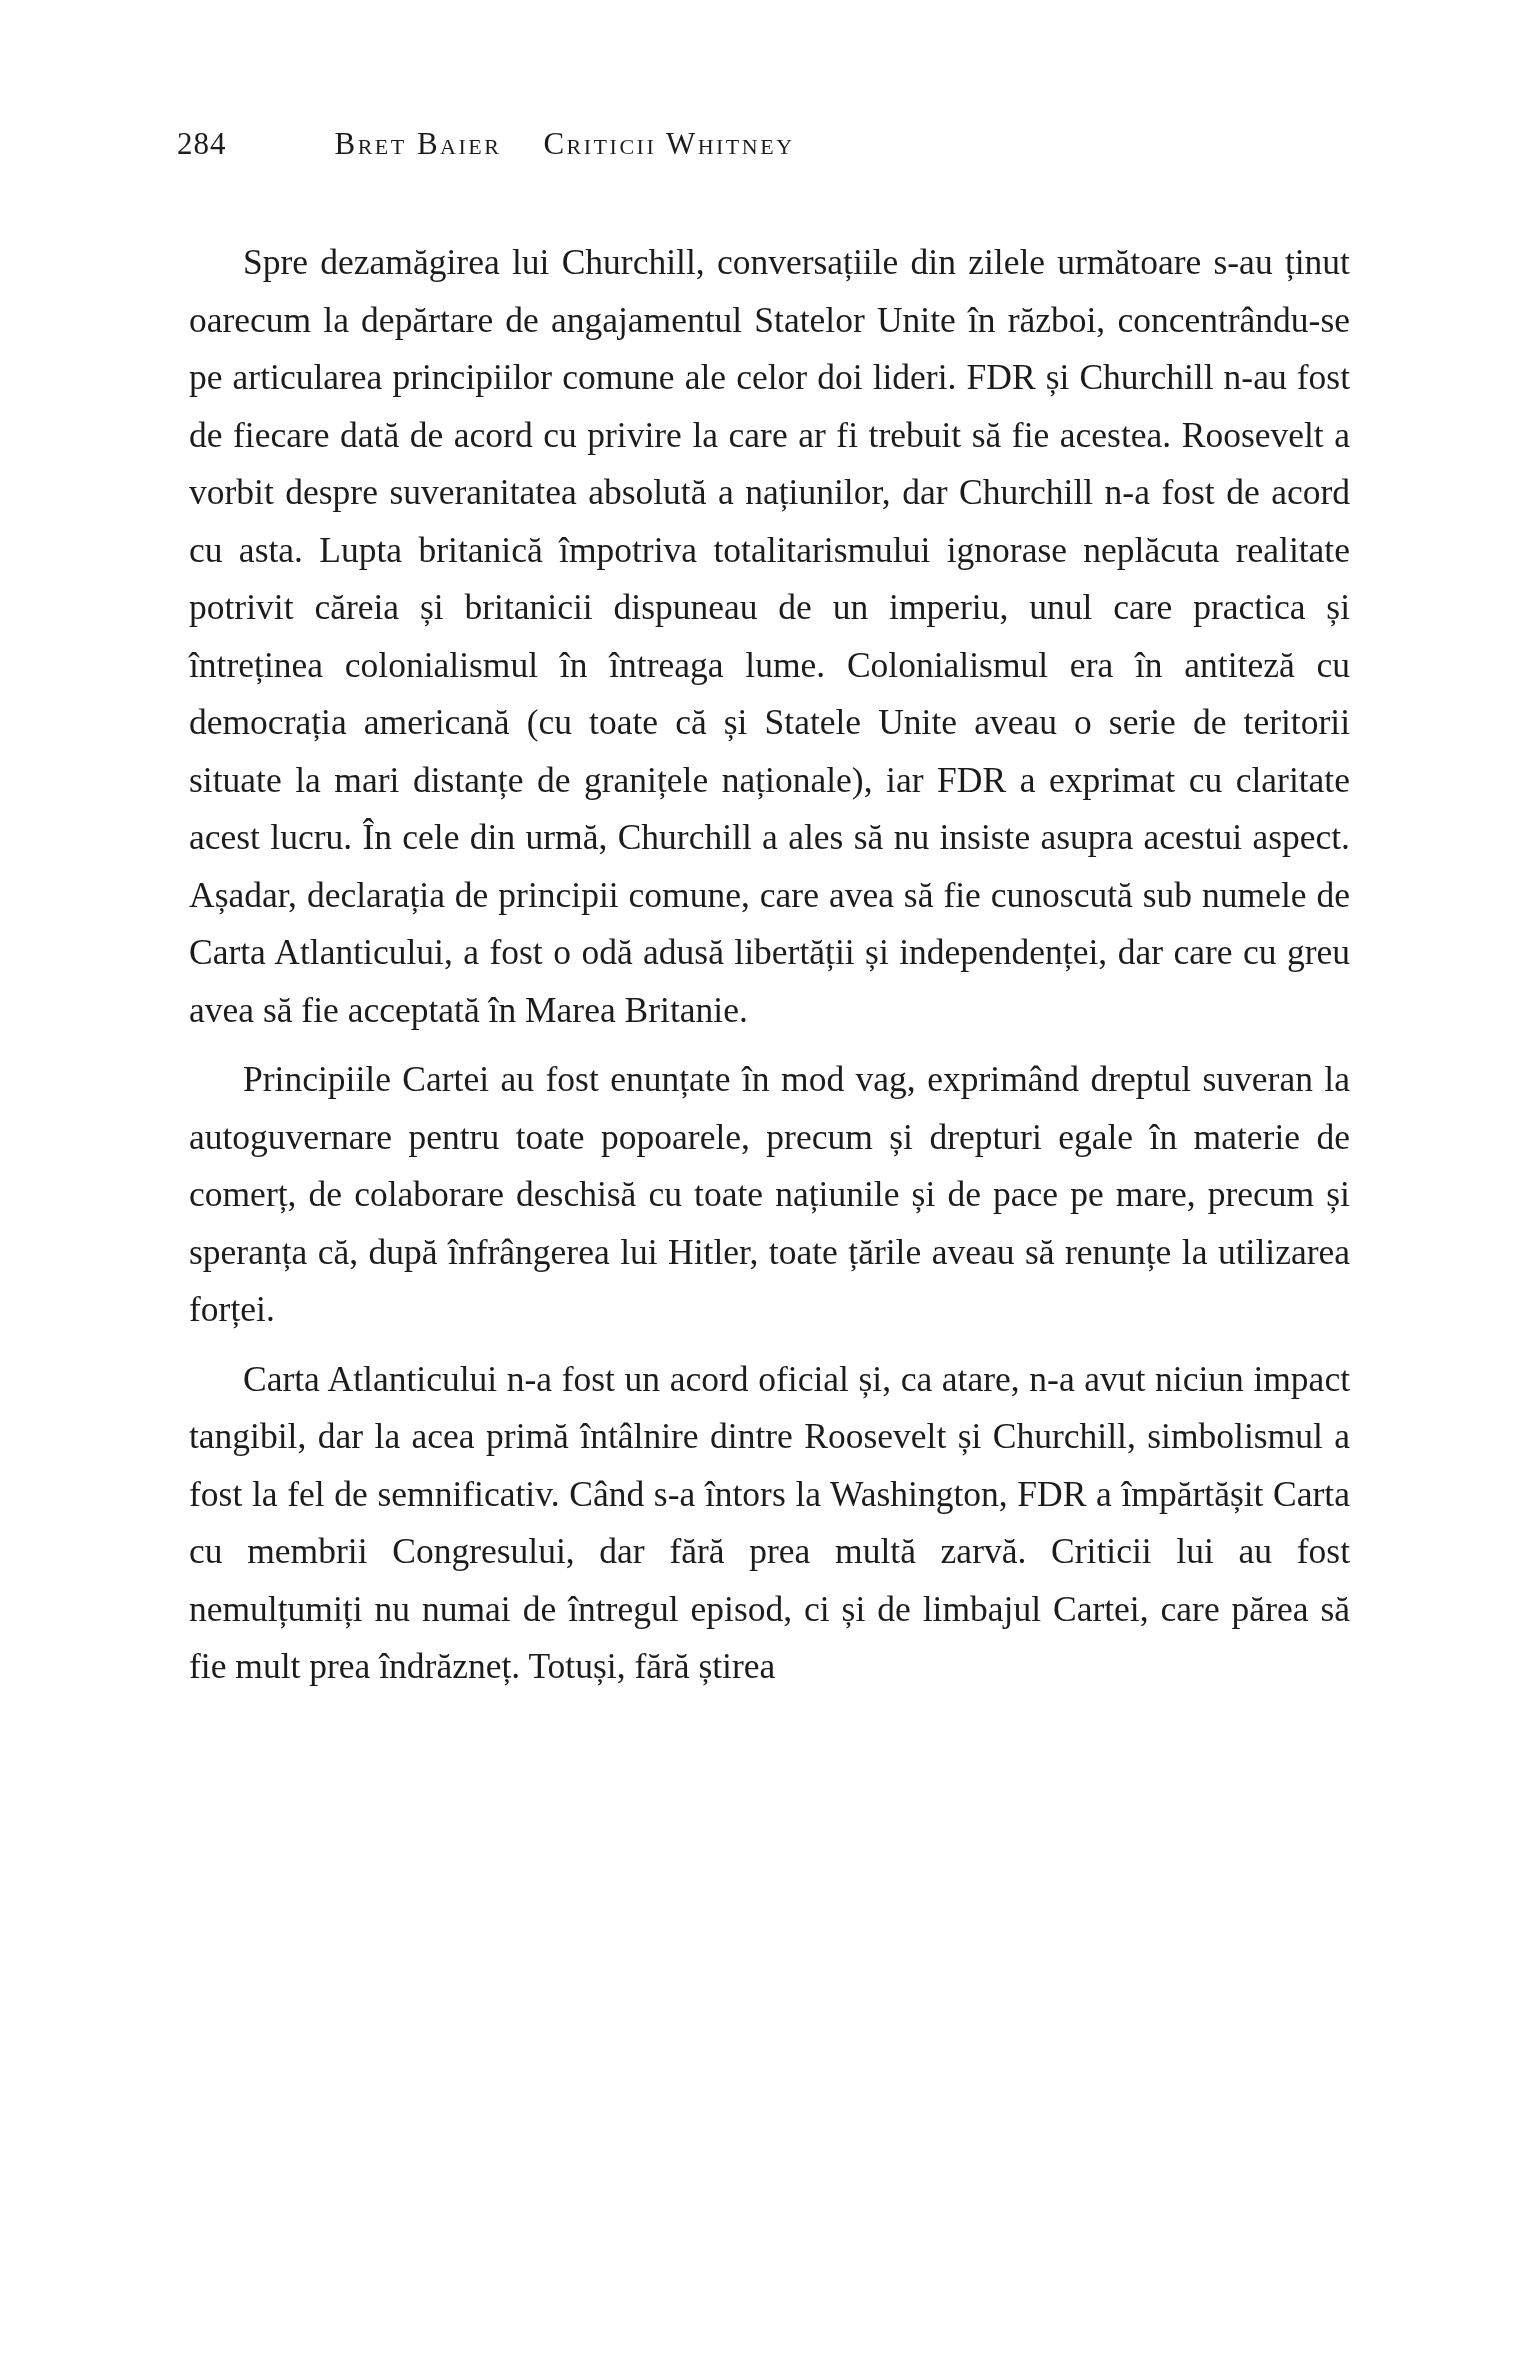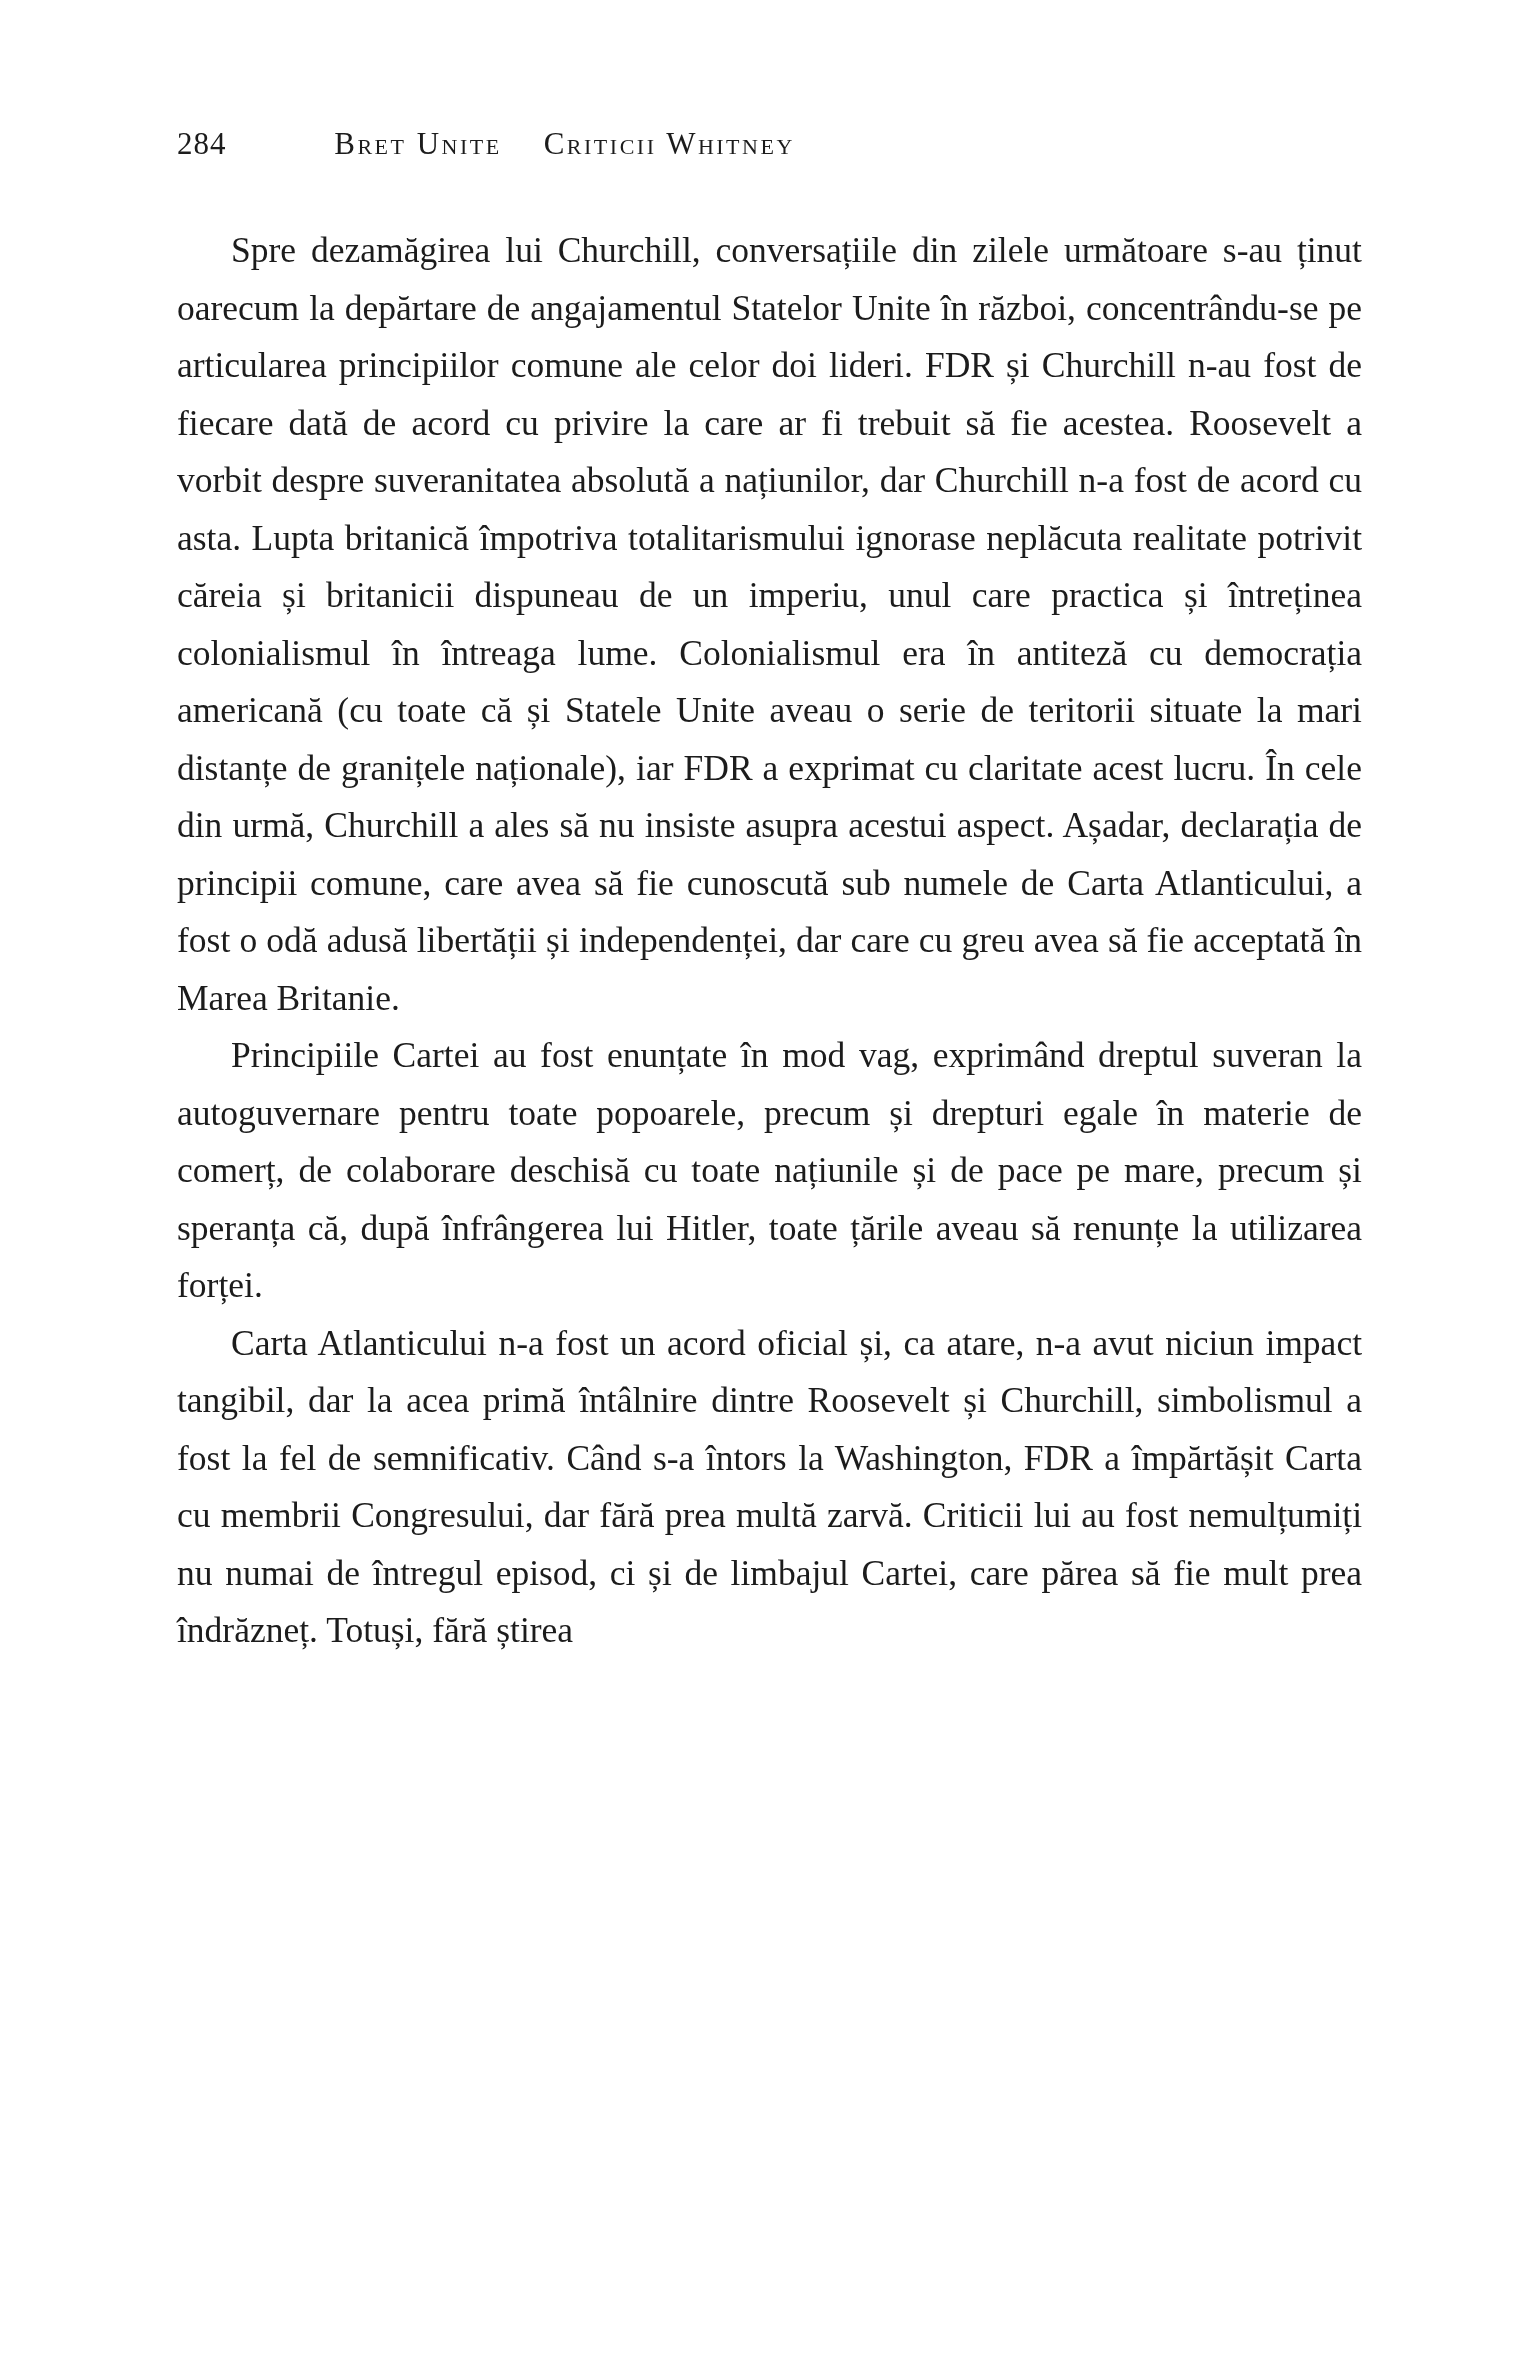--- a/index.html
+++ b/index.html
@@ -47,34 +47,34 @@
   .text-block {
     position: absolute;
     top: 222px;
     left: 177px;
     width: 1185px;
     font-size: 35.5px;
     line-height: 57.5px;
     text-align: justify;
   }
   .text-block p {
-    margin: 0;
+    margin: 12px;
     padding: 0;
     text-indent: 54px;
   }
 </style>
 </head>
 <body>
 
 <div class="page">
 
   <div class="running-head">
     <span class="page-number">284</span>
     <span class="authors">
-      <span class="author">Bret Unite</span><span class="author">Criticii Whitney</span>
+      <span class="author">Bret Baier</span><span class="author">Criticii Whitney</span>
     </span>
   </div>
 
   <div class="text-block">
     <p>Spre dezamăgirea lui Churchill, conversațiile din zilele următoare s-au ținut oarecum la depărtare de angajamentul Statelor Unite în război, concentrându-se pe articularea principiilor comune ale celor doi lideri. FDR și Churchill n-au fost de fiecare dată de acord cu privire la care ar fi trebuit să fie acestea. Roosevelt a vorbit despre suveranitatea absolută a națiunilor, dar Churchill n-a fost de acord cu asta. Lupta britanică împotriva totalitarismului ignorase neplăcuta realitate potrivit căreia și britanicii dispuneau de un imperiu, unul care practica și întreținea colonialismul în întreaga lume. Colonialismul era în antiteză cu democrația americană (cu toate că și Statele Unite aveau o serie de teritorii situate la mari distanțe de granițele naționale), iar FDR a exprimat cu claritate acest lucru. În cele din urmă, Churchill a ales să nu insiste asupra acestui aspect. Așadar, declarația de principii comune, care avea să fie cunoscută sub numele de Carta Atlanticului, a fost o odă adusă libertății și independenței, dar care cu greu avea să fie acceptată în Marea Britanie.</p>
     <p>Principiile Cartei au fost enunțate în mod vag, exprimând dreptul suveran la autoguvernare pentru toate popoarele, precum și drepturi egale în materie de comerț, de colaborare deschisă cu toate națiunile și de pace pe mare, precum și speranța că, după înfrângerea lui Hitler, toate țările aveau să renunțe la utilizarea forței.</p>
     <p>Carta Atlanticului n-a fost un acord oficial și, ca atare, n-a avut niciun impact tangibil, dar la acea primă întâlnire dintre Roosevelt și Churchill, simbolismul a fost la fel de semnificativ. Când s-a întors la Washington, FDR a împărtășit Carta cu membrii Congresului, dar fără prea multă zarvă. Criticii lui au fost nemulțumiți nu numai de întregul episod, ci și de limbajul Cartei, care părea să fie mult prea îndrăzneț. Totuși, fără știrea</p>
   </div>
 
 </div>

